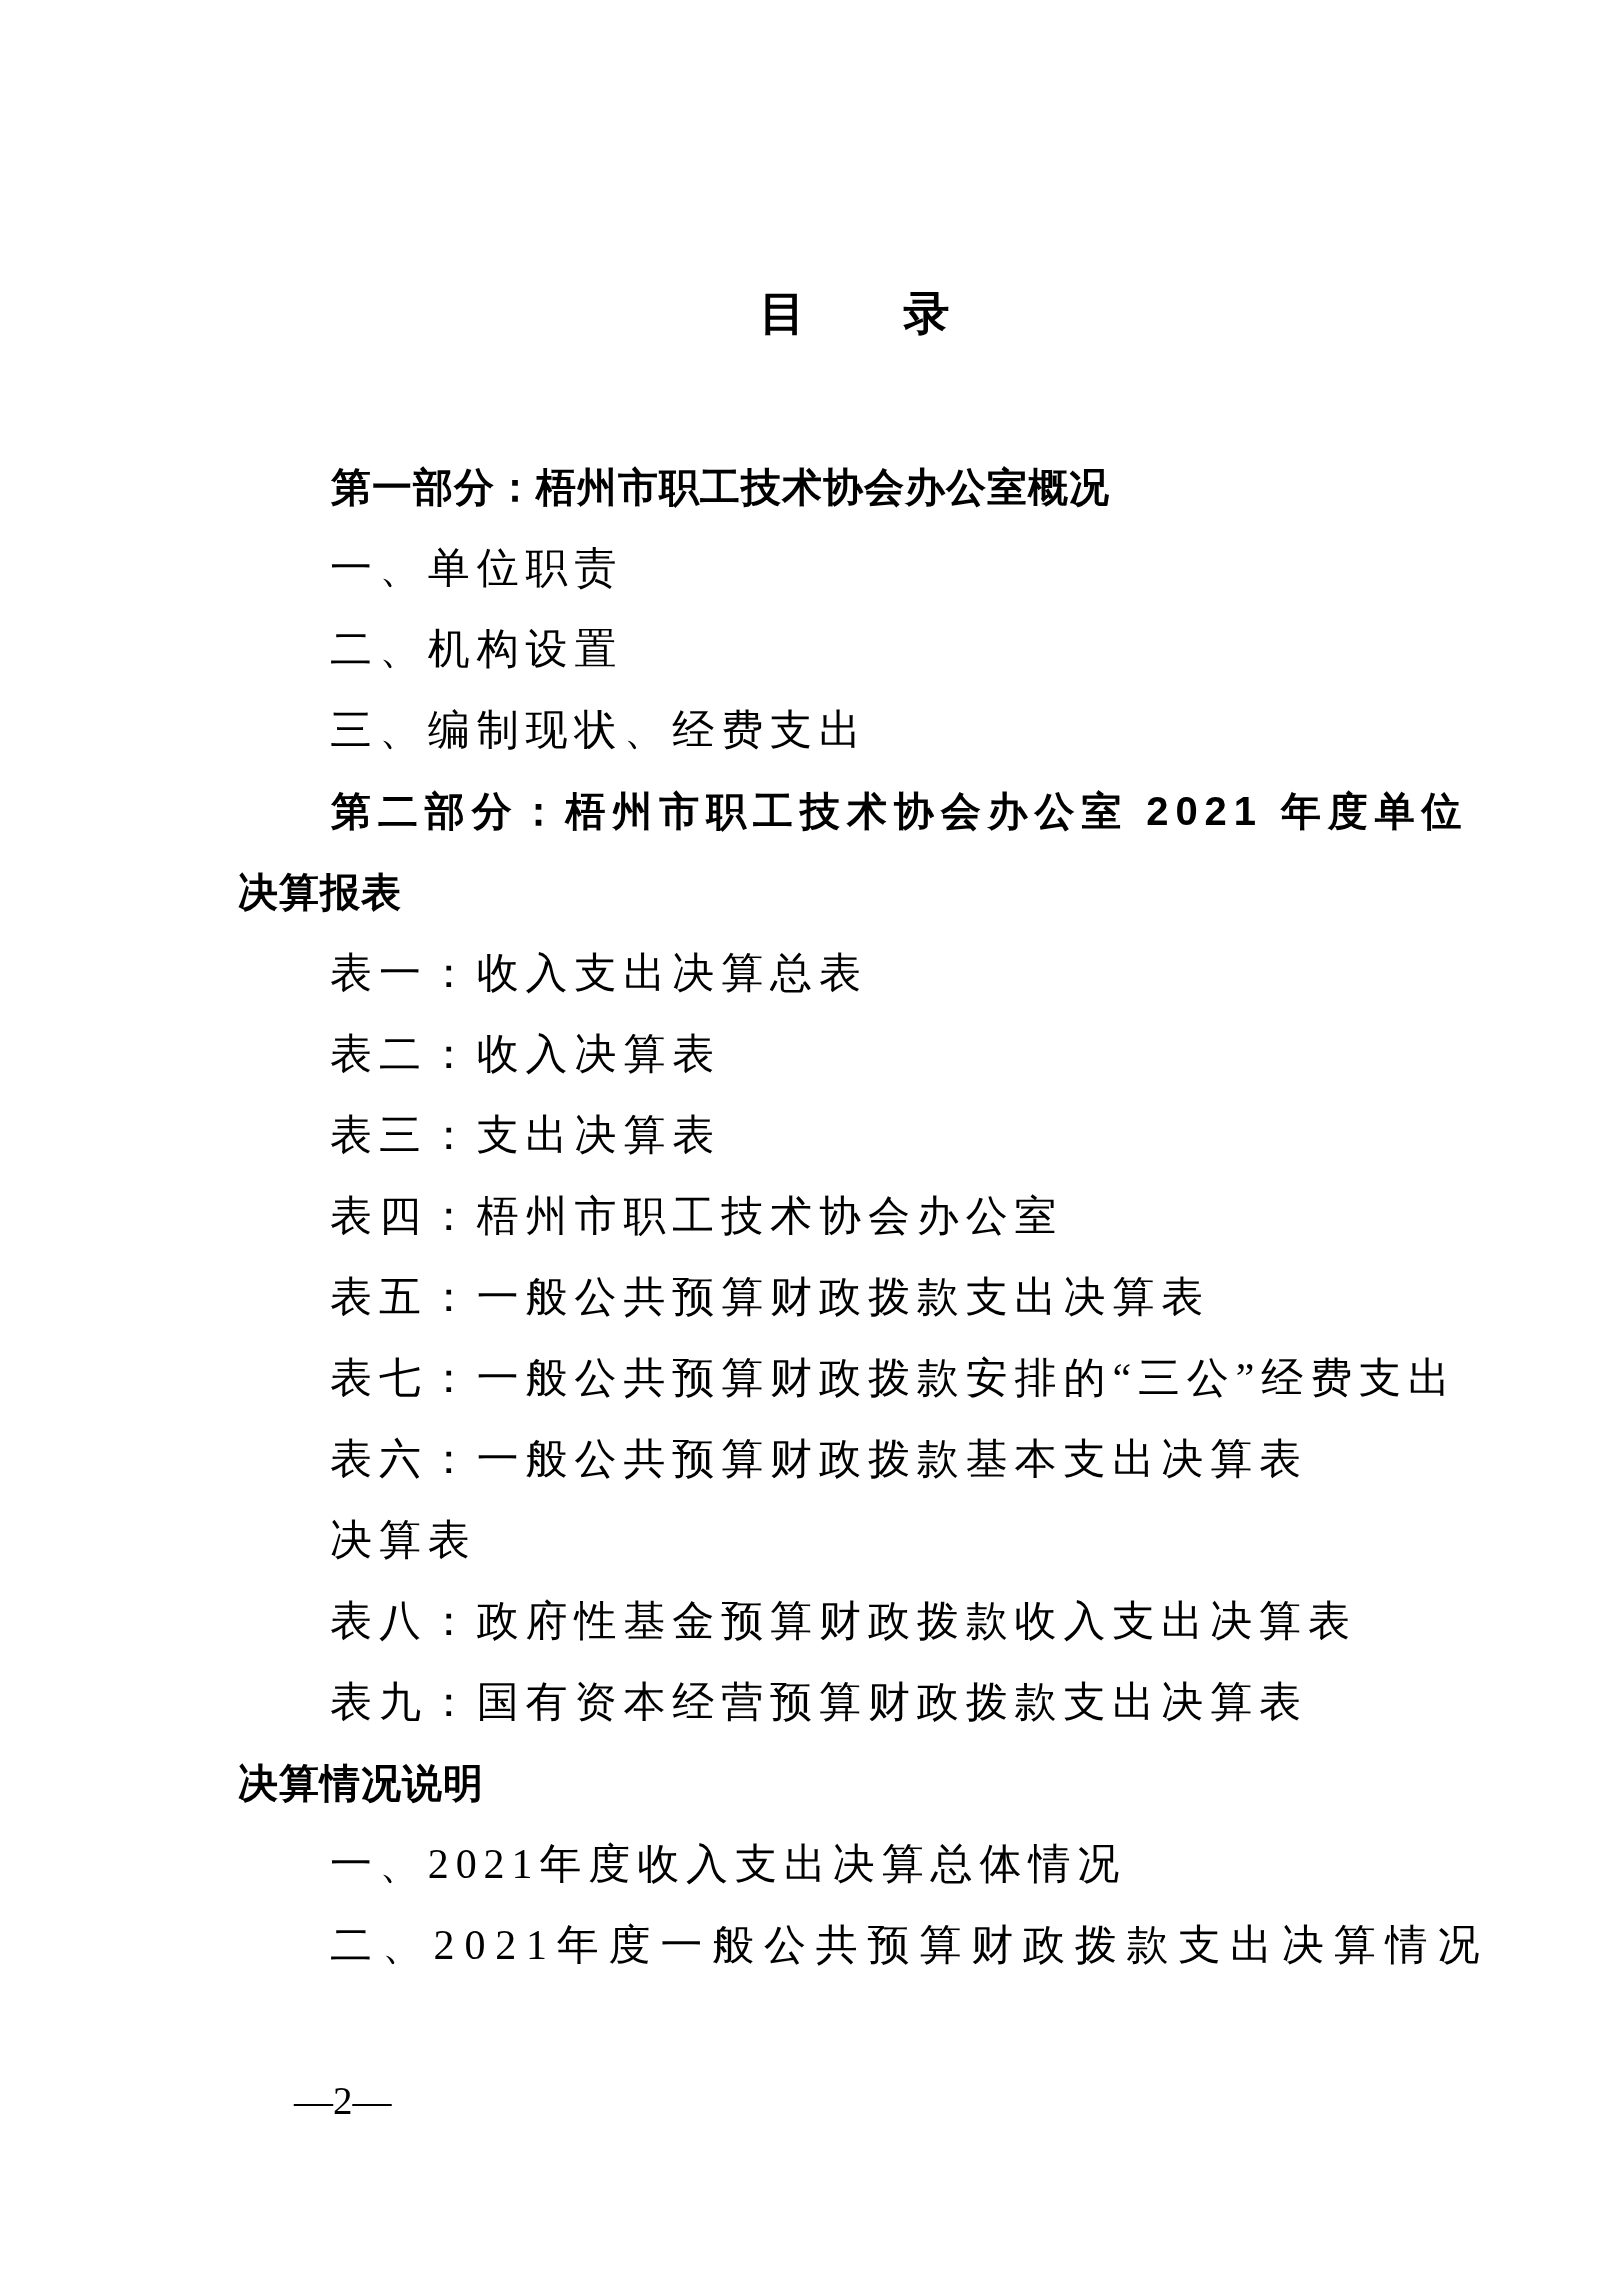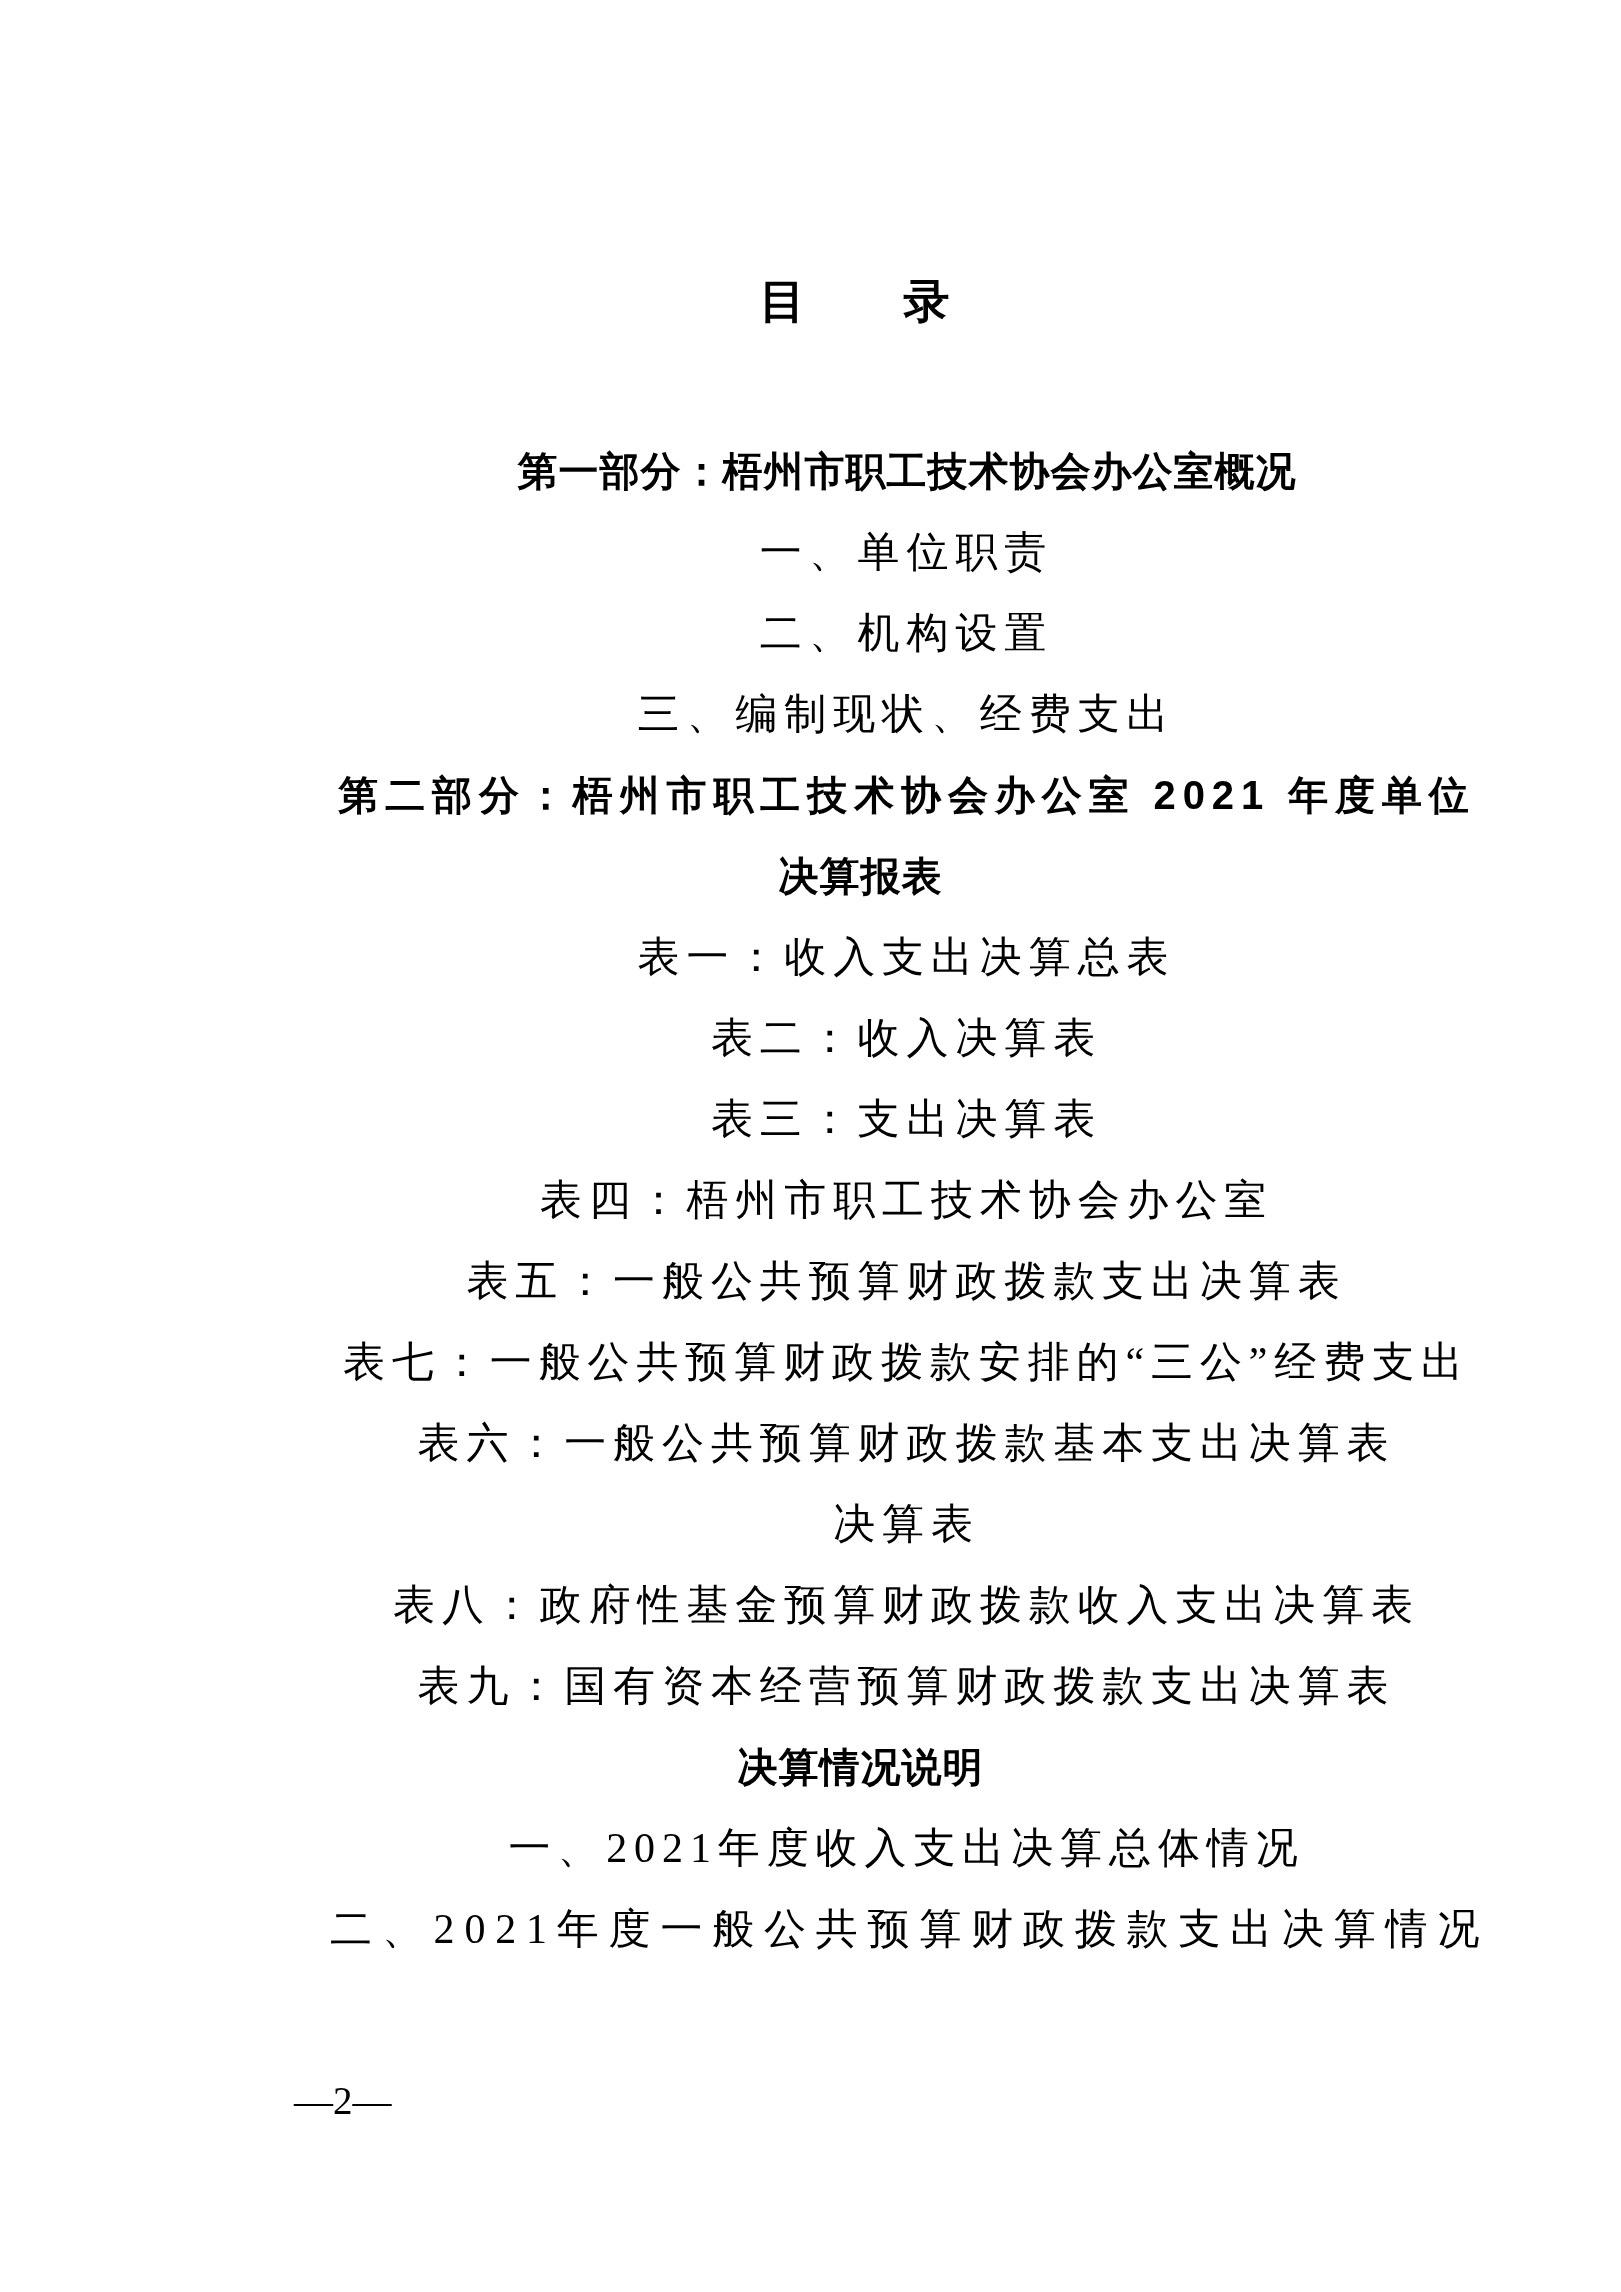--- a/index.html
+++ b/index.html
@@ -12,36 +12,35 @@
     width: 1621px;
     height: 2293px;
     margin: 0 auto;
     background: #ffffff;
     overflow: hidden;
     color: #000;
   }
   .doc-title {
     position: absolute;
     left: 238px;
-    top: 270px;
+    top: 282px;
     width: 1235px;
     text-align: center;
     font-family: "Liberation Sans", sans-serif;
     font-weight: 700;
     font-size: 46px;
     line-height: 63px;
     letter-spacing: 2px;
     white-space: pre;
   }
   .toc {
     position: absolute;
     left: 238px;
-    top: 431px;
+    top: 447px;
     width: 1245px;
-    text-align: center;
   }
   .line {
     height: 81px;
     line-height: 81px;
     white-space: nowrap;
   }
   .heading {
     font-family: "Liberation Sans", sans-serif;
     font-weight: 700;
     font-size: 40px;

